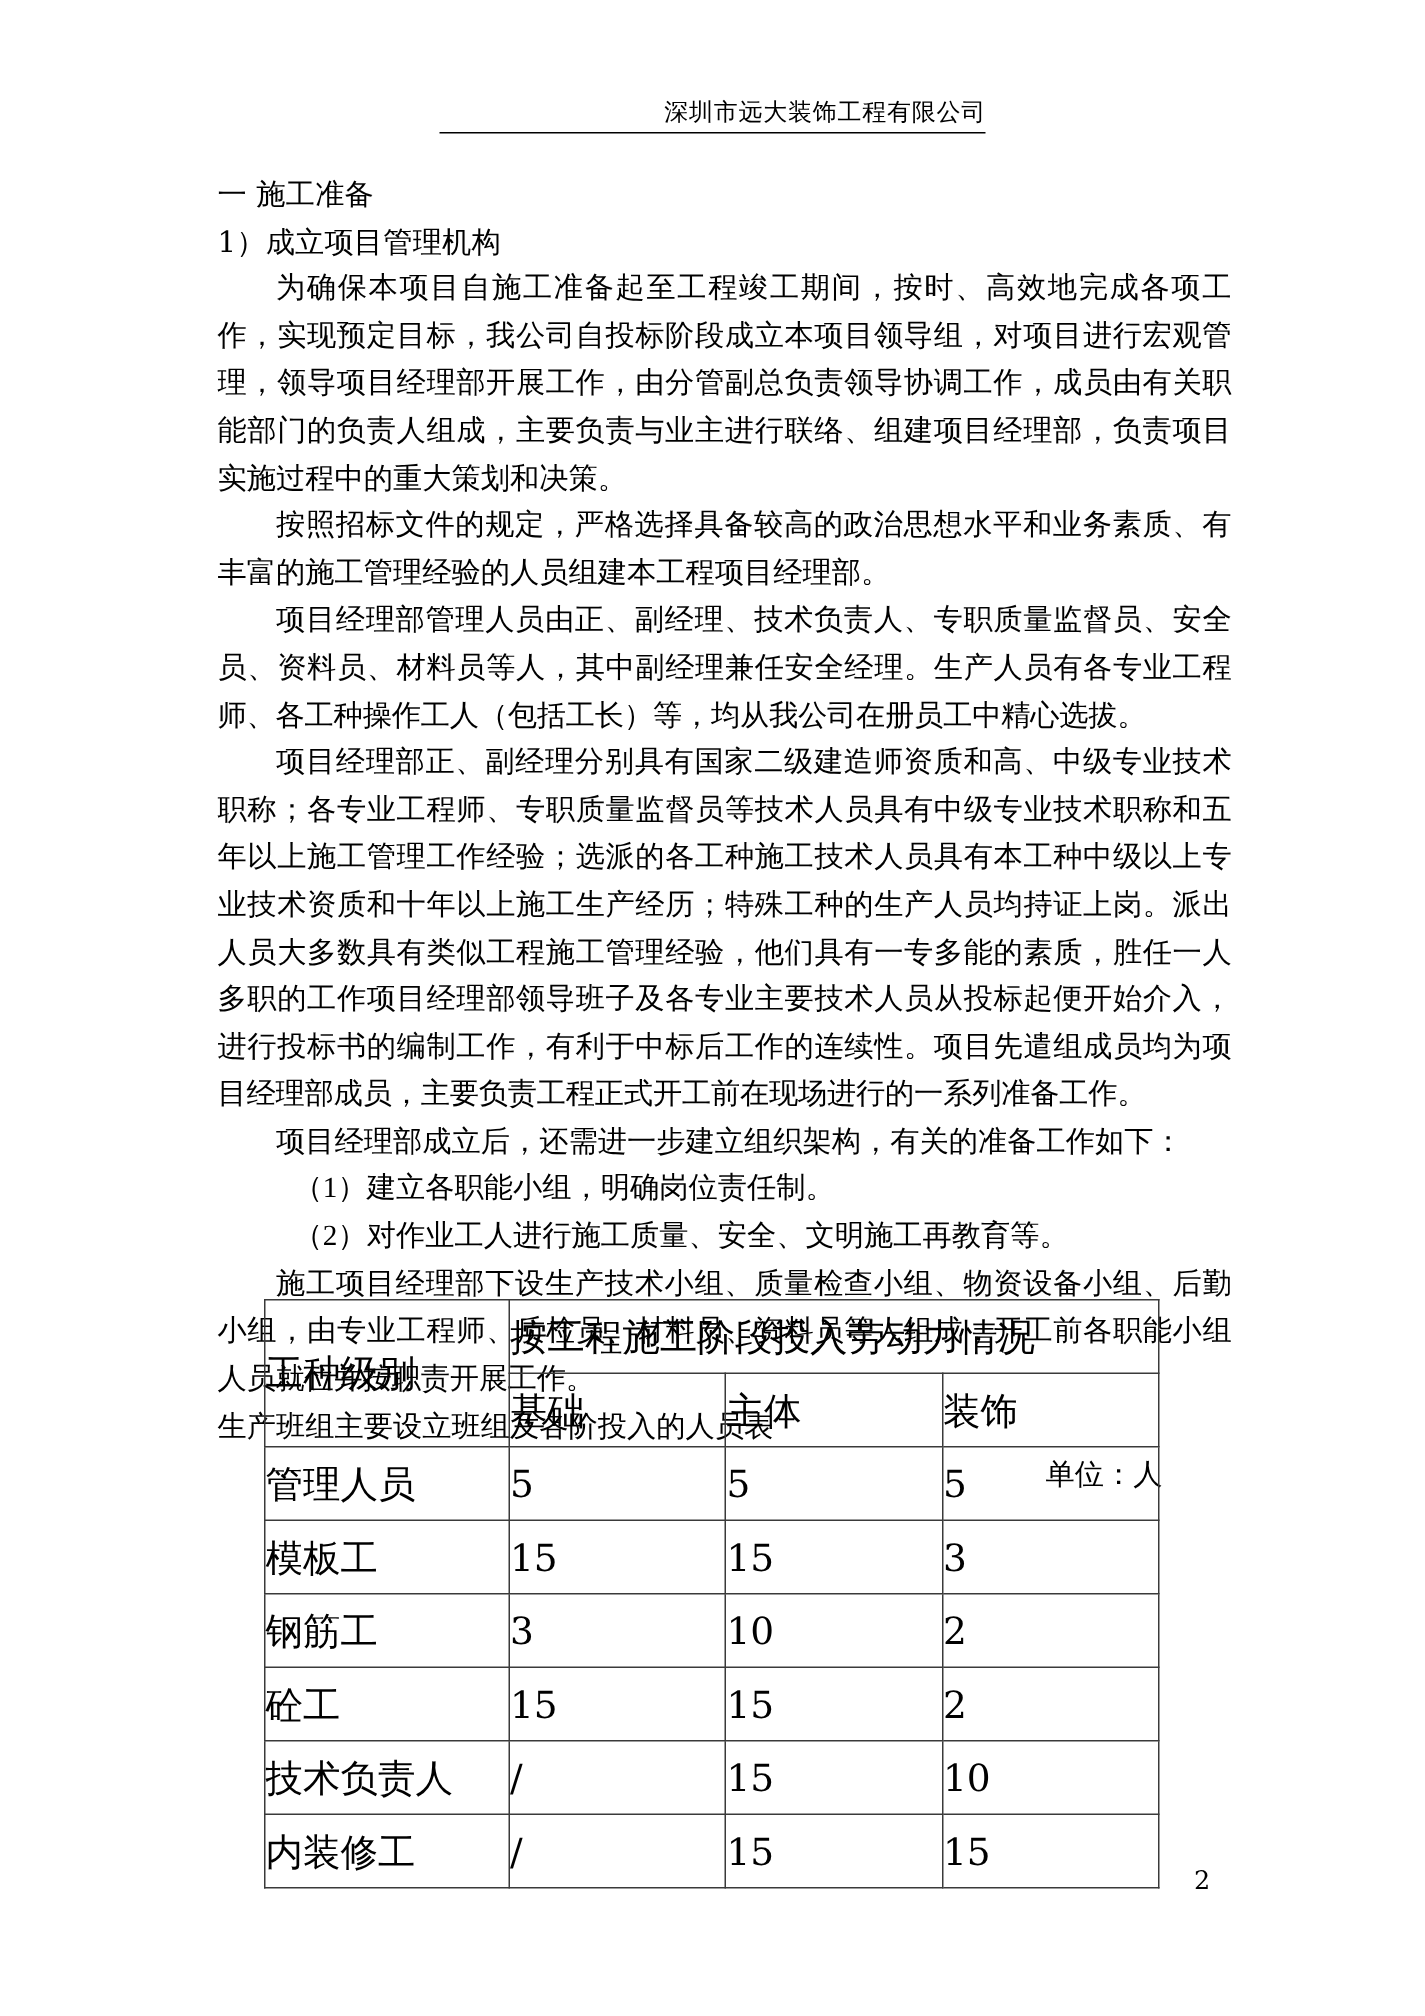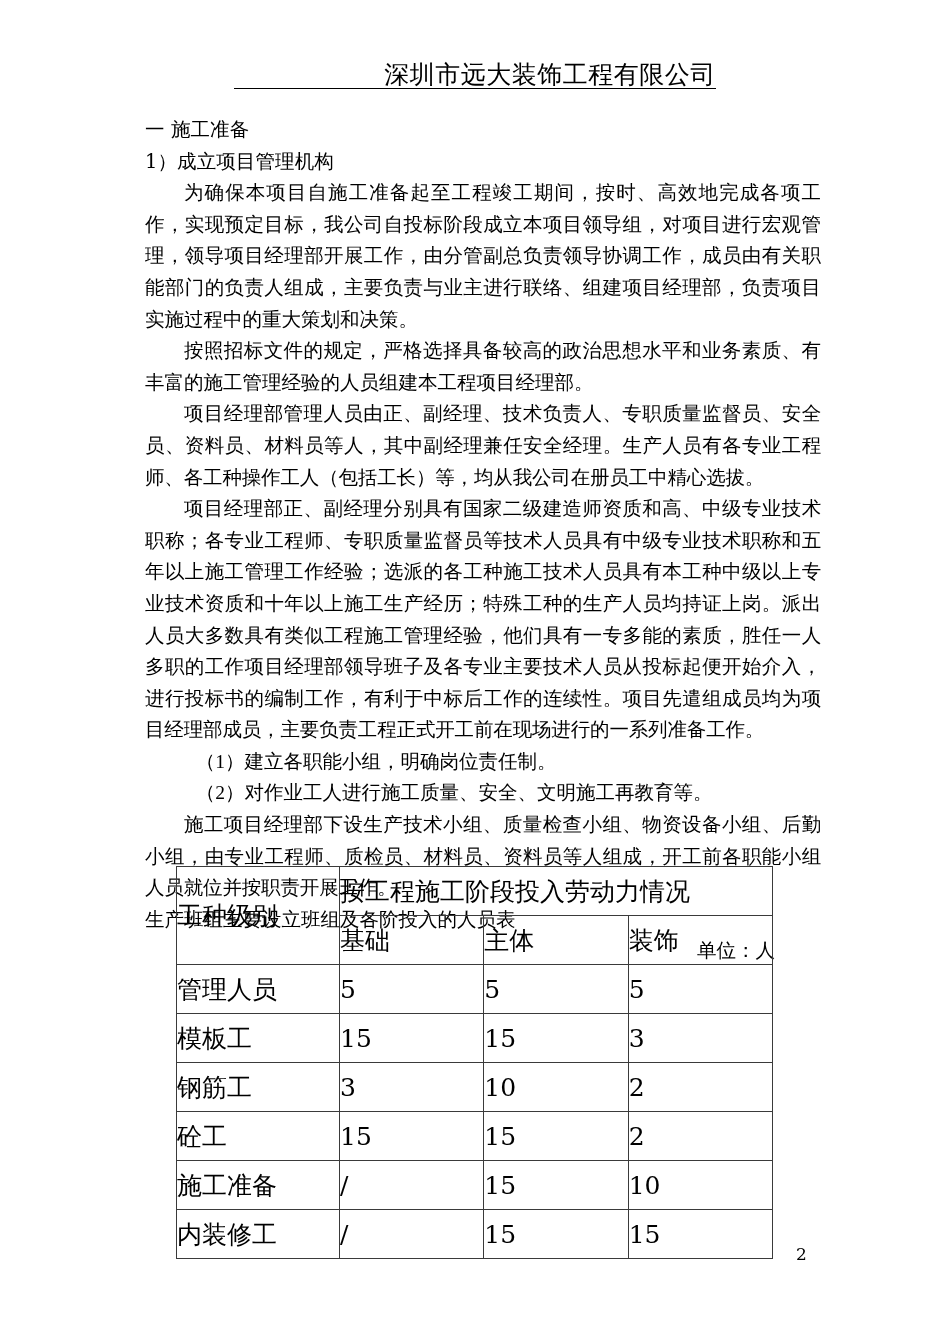--- a/index.html
+++ b/index.html
@@ -24,21 +24,21 @@
   .doc-header {
     position: absolute;
     left: 0;
     top: 62px;
     width: 950px;
     text-align: center;
     height: 34px;
   }
   .doc-header-inner {
     display: inline-block;
-    font-size: 25px;
+    font-size: 16px;
     line-height: 26px;
     letter-spacing: 0.5px;
     padding-left: 150px;
     border-bottom: 1.6px solid #000;
     white-space: nowrap;
     font-family: "DejaVu Serif", "Liberation Serif", serif;
   }
 
   
   .body-area {
@@ -139,20 +139,21 @@
 
     <p class="para">为确保本项目自施工准备起至工程竣工期间，按时、高效地完成各项工作，实现预定目标，我公司自投标阶段成立本项目领导组，对项目进行宏观管理，领导项目经理部开展工作，由分管副总负责领导协调工作，成员由有关职能部门的负责人组成，主要负责与业主进行联络、组建项目经理部，负责项目实施过程中的重大策划和决策。</p>
 
 
     <p class="para">按照招标文件的规定，严格选择具备较高的政治思想水平和业务素质、有丰富的施工管理经验的人员组建本工程项目经理部。</p>
 
     <p class="para tight">项目经理部管理人员由正、副经理、技术负责人、专职质量监督员、安全员、资料员、材料员等人，其中副经理兼任安全经理。生产人员有各专业工程师、各工种操作工人（包括工长）等，均从我公司在册员工中精心选拔。</p>
 
     <p class="para tight">项目经理部正、副经理分别具有国家二级建造师资质和高、中级专业技术职称；各专业工程师、专职质量监督员等技术人员具有中级专业技术职称和五年以上施工管理工作经验；选派的各工种施工技术人员具有本工种中级以上专业技术资质和十年以上施工生产经历；特殊工种的生产人员均持证上岗。派出人员大多数具有类似工程施工管理经验，他们具有一专多能的素质，胜任一人多职的工作项目经理部领导班子及各专业主要技术人员从投标起便开始介入，进行投标书的编制工作，有利于中标后工作的连续性。项目先遣组成员均为项目经理部成员，主要负责工程正式开工前在现场进行的一系列准备工作。</p>
 
+    <p class="para">项目经理部成立后，还需进一步建立组织架构，有关的准备工作如下：</p>
 
     <p class="para sub">（1）建立各职能小组，明确岗位责任制。</p>
 
     <p class="para sub">（2）对作业工人进行施工质量、安全、文明施工再教育等。</p>
 
     <p class="para tight">施工项目经理部下设生产技术小组、质量检查小组、物资设备小组、后勤小组，由专业工程师、质检员、材料员、资料员等人组成，开工前各职能小组人员就位并按职责开展工作。</p>
 
     <p class="tbl-caption">生产班组主要设立班组及各阶投入的人员表</p>
 
     <p class="tbl-unit">单位：人</p>
@@ -190,21 +191,21 @@
           <td>10</td>
           <td>2</td>
         </tr>
         <tr>
           <td>砼工</td>
           <td>15</td>
           <td>15</td>
           <td>2</td>
         </tr>
         <tr>
-          <td>施工准备</td>
+          <td>技术负责人</td>
           <td>/</td>
           <td>15</td>
           <td>10</td>
         </tr>
         <tr>
           <td>内装修工</td>
           <td>/</td>
           <td>15</td>
           <td>15</td>
         </tr>

